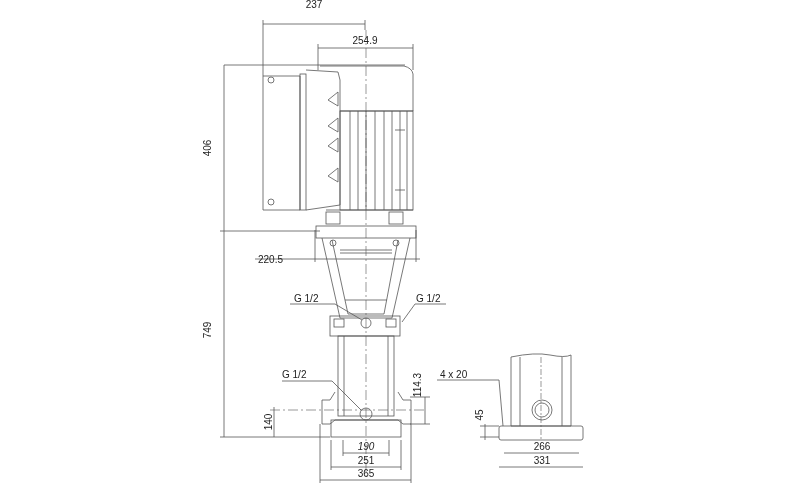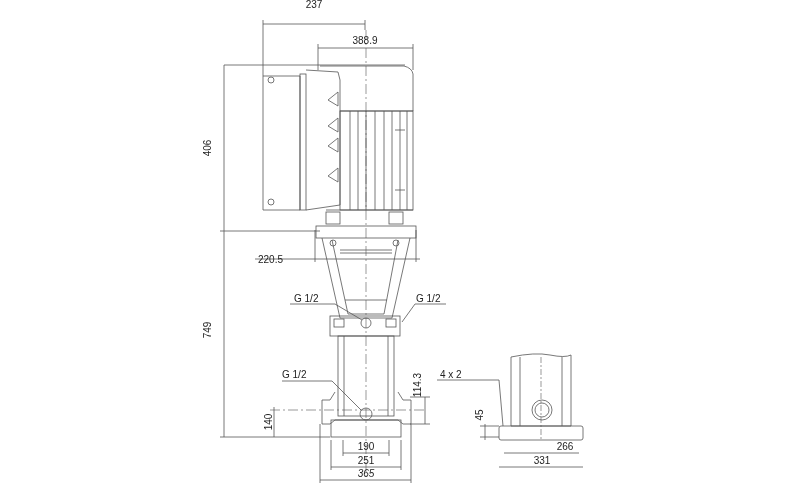--- a/index.html
+++ b/index.html
@@ -126,28 +126,28 @@
     <line x1="485" y1="424" x2="485" y2="440"></line>
     <line x1="480" y1="426" x2="499" y2="426"></line>
     <line x1="480" y1="437" x2="499" y2="437"></line>
 
     <line x1="504" y1="453" x2="579" y2="453"></line>
     <line x1="499" y1="467" x2="583" y2="467"></line>
   </g>
 </svg>
 
 <div class="lbl c" style="left:314px;top:0;">237</div>
-<div class="lbl c" style="left:365px;top:36px;">388.9</div>
+<div class="lbl c" style="left:365px;top:36px;">254.9</div>
 <div class="lbl rot" style="left:200px;top:143px;">406</div>
 <div class="lbl" style="left:258px;top:255px;">220.5</div>
 <div class="lbl rot" style="left:200px;top:325px;">749</div>
 <div class="lbl" style="left:294px;top:294px;">G 1/2</div>
 <div class="lbl" style="left:416px;top:294px;">G 1/2</div>
 <div class="lbl" style="left:282px;top:370px;">G 1/2</div>
 <div class="lbl rot" style="left:406px;top:380px;">114.3</div>
 <div class="lbl rot" style="left:261px;top:417px;">140</div>
-<div class="lbl c" style="left:366px;top:442px;">190</div>
+<div class="lbl c" style="left:366px;top:442px;font-style:italic;">190</div>
 <div class="lbl c" style="left:366px;top:456px;text-align:center;">251</div>
-<div class="lbl c" style="left:366px;top:469px;font-style:italic;">365</div>
-<div class="lbl" style="left:440px;top:370px;">4 x 2</div>
+<div class="lbl c" style="left:366px;top:469px;">365</div>
+<div class="lbl" style="left:440px;top:370px;">4 x 20</div>
 <div class="lbl rot" style="left:474px;top:410px;">45</div>
-<div class="lbl c" style="left:542px;top:442px;margin-left:23px;">266</div>
+<div class="lbl c" style="left:542px;top:442px;">266</div>
 <div class="lbl c" style="left:542px;top:456px;">331</div>
 
 </body></html>

